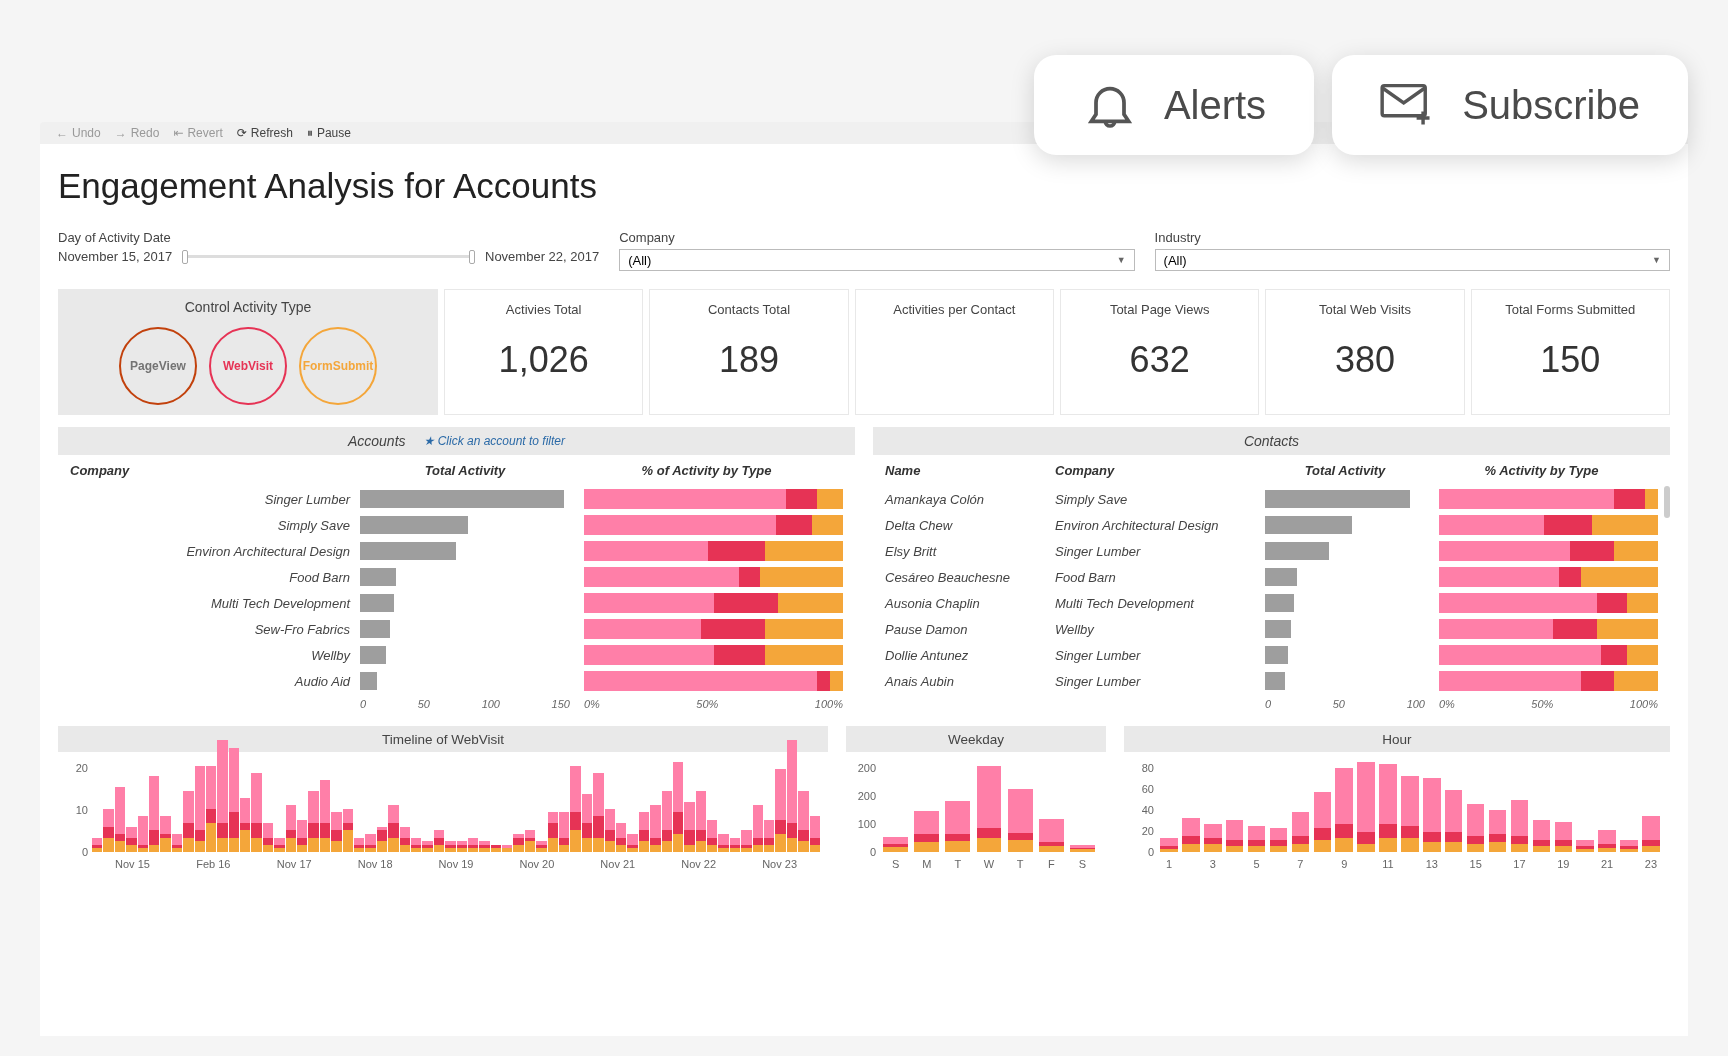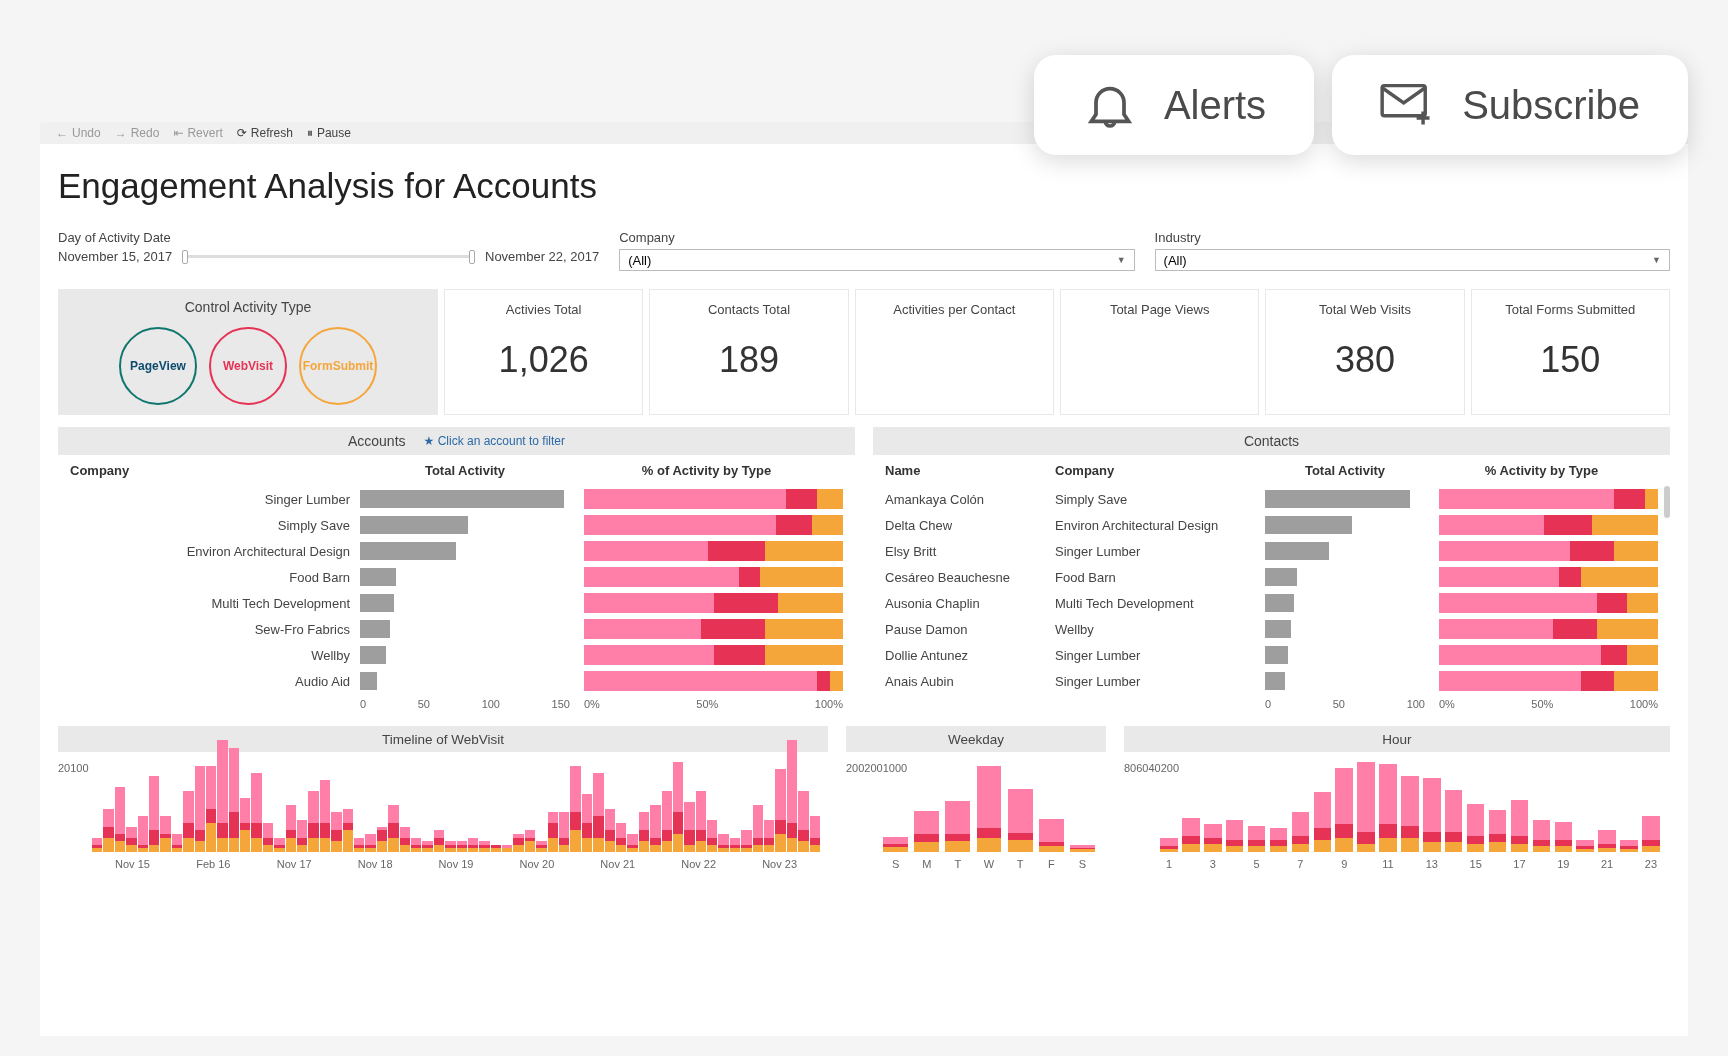--- a/index.html
+++ b/index.html
@@ -26,30 +26,30 @@
 .slider-handle { position: absolute; top: -5px; width: 6px; height: 14px; background: #fff; border: 1px solid #aaa; border-radius: 2px; }
 .dropdown { width: 100%; height: 22px; border: 1px solid #bbb; background: #fff; font-size: 13px; padding: 2px 8px; display: flex; align-items: center; justify-content: space-between; cursor: pointer; }
 .dropdown .caret { font-size: 9px; color: #666; }
 
 
 .kpi-row { display: flex; gap: 6px; margin-bottom: 12px; }
 .activity-control { width: 380px; background: #e9e9e9; padding: 10px; text-align: center; }
 .activity-control .ac-title { font-size: 14px; color: #444; margin-bottom: 12px; }
 .ac-circles { display: flex; justify-content: center; gap: 12px; }
 .ac-circle { width: 78px; height: 78px; border-radius: 50%; display: flex; align-items: center; justify-content: center; font-size: 12px; font-weight: 600; cursor: pointer; }
-.ac-pv { border: 2px solid #0f766e; color: #0c4a6e; }
+.ac-pv { border: 2px solid #c2410c; color: #737373; }
 .ac-wv { border: 2px solid #e63355; color: #e63355; }
 .ac-fs { border: 2px solid #f4a63a; color: #f4a63a; }
 .kpi-card { flex: 1; background: #fff; border: 1px solid #e8e8e8; padding: 12px 8px; text-align: center; }
 .kpi-card .k-lbl { font-size: 13px; color: #444; margin-bottom: 22px; }
 .kpi-card .k-val { font-size: 36px; color: #333; font-weight: 400; }
 
 
 .tbl-section { display: flex; gap: 18px; }
-.tbl-panel { flex: 1; }
+.tbl-panel { flex: 1; font-style: italic; }
 .tbl-head { background: #e9e9e9; height: 28px; display: flex; align-items: center; justify-content: center; font-size: 14px; color: #444; gap: 18px; }
 .tbl-hint { font-size: 12px; color: #2b6aa7; }
 .tbl-hint::before { content: '★ '; color: #2b6aa7; }
 
 
 .colh { display: flex; padding: 8px 12px 8px 12px; font-size: 13px; font-weight: 600; color: #333; }
 .accounts .c-name { width: 290px; text-align: left; }
 .accounts .c-act { width: 210px; text-align: center; }
 .accounts .c-pct { flex: 1; text-align: center; }
 .contacts .c-name { width: 170px; text-align: left; }
@@ -88,21 +88,21 @@
 .chart-panel.timeline { width: 770px; }
 .chart-panel.weekday { width: 260px; }
 .chart-panel.hour { flex: 1; }
 .chart-body { height: 130px; position: relative; padding: 10px 8px 4px 34px; }
 .cb-bars { display: flex; align-items: flex-end; height: 90px; gap: 0; }
 .cb-col { flex: 1; display: flex; flex-direction: column-reverse; align-items: center; }
 .cb-stack { width: 80%; display: flex; flex-direction: column-reverse; }
 .cb-stack .s { width: 100%; }
 .cb-xaxis { display: flex; margin-top: 6px; font-size: 11px; color: #666; }
 .cb-xaxis span { flex: 1; text-align: center; }
-.cb-yaxis { position: absolute; left: 0; top: 10px; bottom: 24px; width: 30px; display: flex; flex-direction: row; justify-content: space-between; font-size: 11px; color: #666; text-align: center; }
+.cb-yaxis { position: absolute; left: 0; top: 10px; bottom: 24px; width: 30px; display: flex; flex-direction: column; justify-content: space-between; font-size: 11px; color: #666; text-align: right; }
 
 
 .hour .cb-col { min-width: 0; }
 .timeline .cb-bars { gap: 1px; }
 .timeline .cb-stack { width: 100%; }
 
 .scroll-pad { position: absolute; right: 0; top: 0; width: 6px; height: 32px; background: #ccc; border-radius: 3px; }
 </style>
 </head>
 <body>
@@ -199,20 +199,21 @@
         </div>
         <div class="kpi-card">
           <div class="k-lbl">Contacts Total</div>
           <div class="k-val">189</div>
         </div>
         <div class="kpi-card">
           <div class="k-lbl">Activities per Contact</div>
         </div>
         <div class="kpi-card">
           <div class="k-lbl">Total Page Views</div>
+          <div class="k-val">632</div>
         </div>
         <div class="kpi-card">
           <div class="k-lbl">Total Web Visits</div>
           <div class="k-val">380</div>
         </div>
         <div class="kpi-card">
           <div class="k-lbl">Total Forms Submitted</div>
           <div class="k-val">150</div>
         </div>
       </div>

